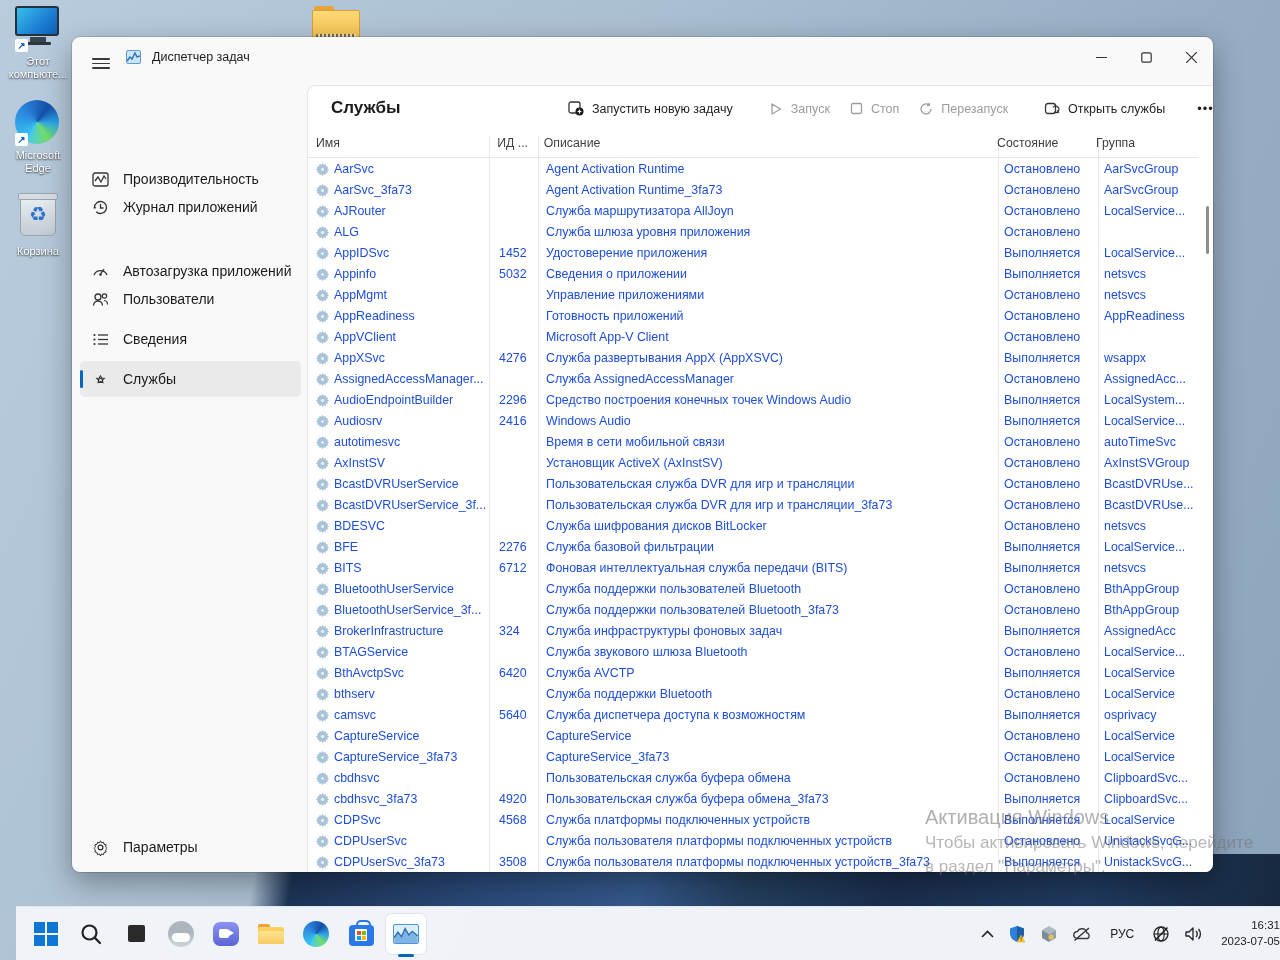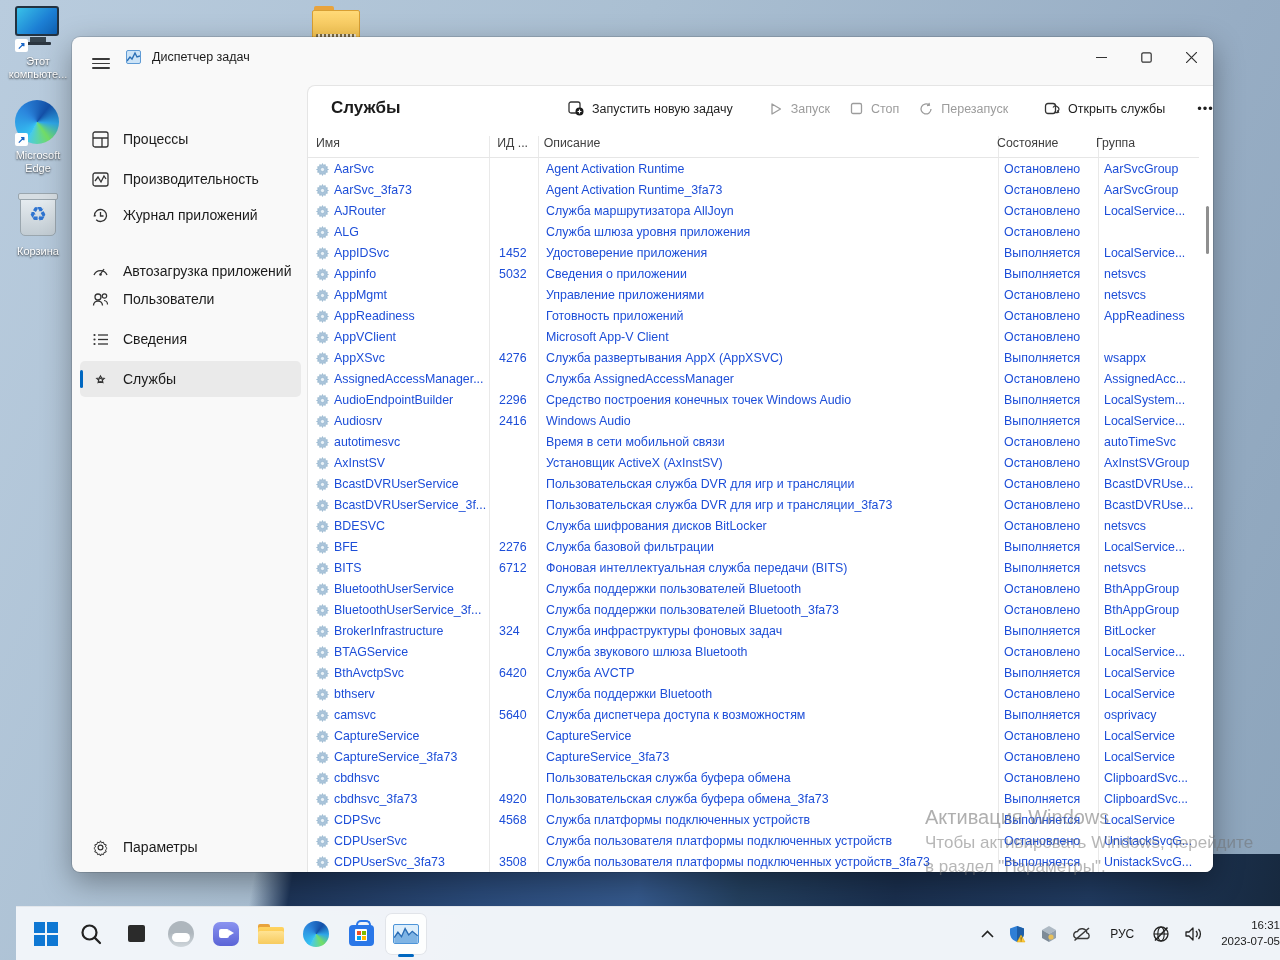--- a/index.html
+++ b/index.html
@@ -178,36 +178,28 @@
           </svg>
       </div>
       <div class="win-btn" style="left:1097px;">
         <svg width="11" height="11" viewBox="0 0 11 11">
             <path d="M0,0 L11,11 M11,0 L0,11" stroke="#333" stroke-width="1.2"></path>
           </svg>
       </div>
     </div>
 
     <div class="sidebar">
-      <div class="side-item" style="top:44px;">
-        <svg width="17" height="17" viewBox="0 0 17 17">
-            <rect x="1" y="1" width="15" height="15" rx="2" fill="none" stroke="#333" stroke-width="1.3"></rect>
-            <line x1="1" y1="7" x2="16" y2="7" stroke="#333" stroke-width="1.3"></line>
-            <line x1="10" y1="7" x2="10" y2="16" stroke="#333" stroke-width="1.3"></line>
-          </svg>
-        <span class="lbl">Процессы</span>
-      </div>
       <div class="side-item" style="top:84px;">
         <svg width="17" height="17" viewBox="0 0 17 17">
             <rect x="1" y="2" width="15" height="13" rx="2" fill="none" stroke="#333" stroke-width="1.3"></rect>
             <polyline points="3,10 6,6 9,11 12,5 14,8" fill="none" stroke="#333" stroke-width="1.3"></polyline>
           </svg>
         <span class="lbl">Производительность</span>
       </div>
-      <div class="side-item" style="top:120px;align-items:center;">
+      <div class="side-item" style="top:112px;align-items:center;">
         <svg width="17" height="17" viewBox="0 0 17 17">
             <path d="M2.5,8.5 a6,6 0 1 1 1.7,4.2" fill="none" stroke="#333" stroke-width="1.3"></path>
             <polyline points="2,9.5 2.5,8.5 4,9" fill="none" stroke="#333" stroke-width="1.3"></polyline>
             <polyline points="8.5,5 8.5,9 11.5,9" fill="none" stroke="#333" stroke-width="1.3"></polyline>
           </svg>
         <span class="lbl">Журнал приложений</span>
       </div>
       <div class="side-item" style="top:176px;">
         <svg width="17" height="17" viewBox="0 0 17 17">
             <path d="M2,12 a7,7 0 0 1 13,0" fill="none" stroke="#333" stroke-width="1.3"></path>
@@ -605,21 +597,21 @@
     <div class="c-name">
       <svg width="13" height="13" viewBox="0 0 14 14">
                   <path d="M7,0.5 l1,1.8 2,-.7 .3,2.1 2.1,.3 -.7,2 1.8,1 -1.8,1 .7,2 -2.1,.3 -.3,2.1 -2,-.7 -1,1.8 -1,-1.8 -2,.7 -.3,-2.1 -2.1,-.3 .7,-2 -1.8,-1 1.8,-1 -.7,-2 2.1,-.3 .3,-2.1 2,.7 z" fill="#aac4da" stroke="#86a9c4" stroke-width=".5"></path>
                   <circle cx="7" cy="7" r="2.2" fill="#e9f1f7" stroke="#86a9c4" stroke-width=".5"></circle>
                 </svg>
       <span>BrokerInfrastructure</span>
     </div>
     <div class="c-pid">324</div>
     <div class="c-desc">Служба инфраструктуры фоновых задач</div>
     <div class="c-stat">Выполняется</div>
-    <div class="c-grp">BitLocker</div>
+    <div class="c-grp">AssignedAcc</div>
   </div>
             <div class="trow">
     <div class="c-name">
       <svg width="13" height="13" viewBox="0 0 14 14">
                   <path d="M7,0.5 l1,1.8 2,-.7 .3,2.1 2.1,.3 -.7,2 1.8,1 -1.8,1 .7,2 -2.1,.3 -.3,2.1 -2,-.7 -1,1.8 -1,-1.8 -2,.7 -.3,-2.1 -2.1,-.3 .7,-2 -1.8,-1 1.8,-1 -.7,-2 2.1,-.3 .3,-2.1 2,.7 z" fill="#aac4da" stroke="#86a9c4" stroke-width=".5"></path>
                   <circle cx="7" cy="7" r="2.2" fill="#e9f1f7" stroke="#86a9c4" stroke-width=".5"></circle>
                 </svg>
       <span>BTAGService</span>
     </div>
     <div class="c-pid"></div>

